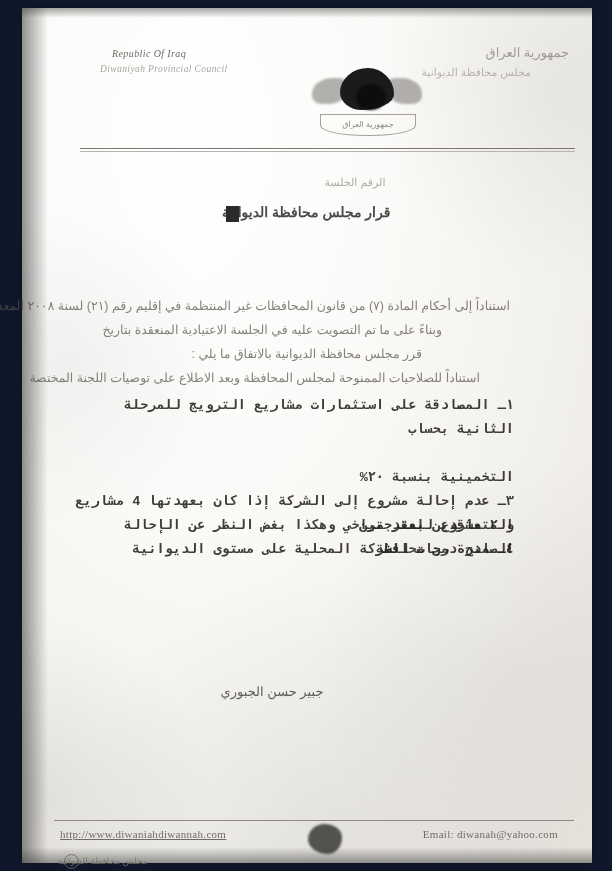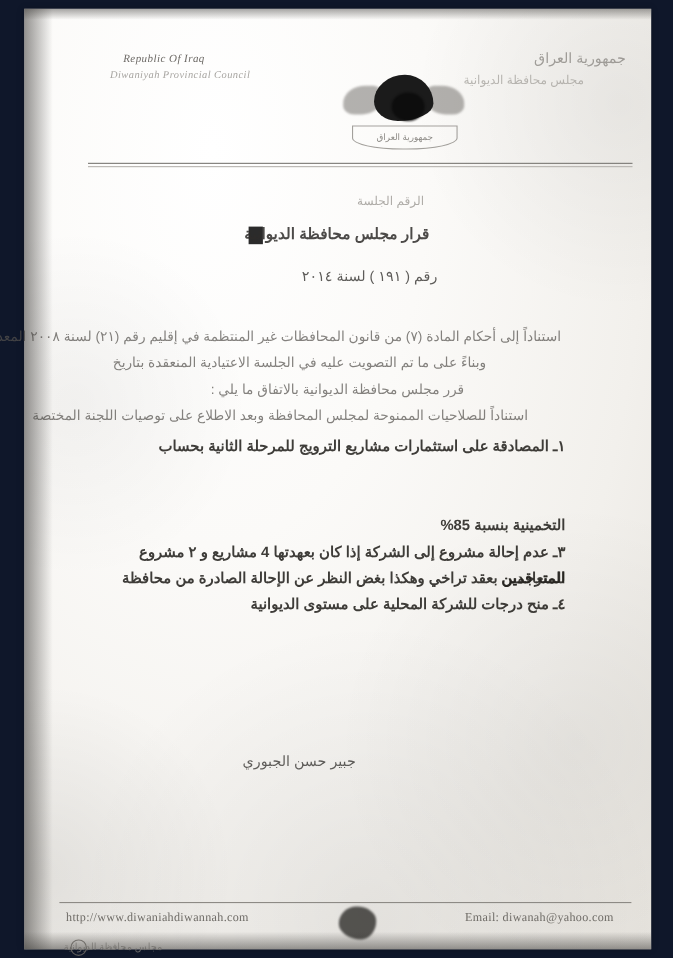--- a/index.html
+++ b/index.html
@@ -258,20 +258,21 @@
     position: absolute;
     direction: rtl;
     text-align: right;
     color: #25231f;
     font-size: 13.5px;
     line-height: 24px;
     font-weight: bold;
     filter: blur(0.45px);
     opacity: 0.88;
     letter-spacing: 0.3px;
+    font-family: Liberation Mono, monospace;
   }
   .c1 { right: 78px; top: 386px; width: 444px; }
   .c2 { right: 78px; top: 410px; width: 444px; }
   .c3 { right: 78px; top: 434px; width: 444px; }
   .c4 { right: 78px; top: 458px; width: 444px; }
   .c5 { right: 78px; top: 482px; width: 444px; }
   .c6 { right: 78px; top: 506px; width: 444px; }
   .c7 { right: 78px; top: 530px; width: 444px; }
 
   .sign-name {
@@ -309,20 +310,21 @@
     background: #8d8a85;
   }
   .footer-url {
     position: absolute;
     left: 38px;
     top: 820px;
     color: #6f6c67;
     font-family: "Liberation Serif", serif;
     font-size: 11px;
     letter-spacing: 0.3px;
+    text-decoration: underline;
     white-space: nowrap;
     filter: blur(0.3px);
   }
   .footer-email {
     position: absolute;
     right: 34px;
     top: 820px;
     color: #6f6c67;
     font-family: "Liberation Serif", serif;
     font-size: 11px;
@@ -384,29 +386,28 @@
         <div class="banner">جمهورية العراق</div>
       </div>
 
       <div class="hdr-rule"></div>
       <div class="hdr-rule thin"></div>
     </div>
 
     <div class="sub-line">الرقم الجلسة</div>
     <div class="title-ink"></div>
     <div class="title-row">قرار مجلس محافظة الديوانية</div>
-    <div class="doc-num">رقم ( ١٩١ ) لسنة ٢٠١٤</div>
 
     <div class="para p1">استناداً إلى أحكام المادة (٧) من قانون المحافظات غير المنتظمة في إقليم رقم (٢١) لسنة ٢٠٠٨ المعدل</div>
     <div class="para p2">وبناءً على ما تم التصويت عليه في الجلسة الاعتيادية المنعقدة بتاريخ</div>
     <div class="para p3">قرر مجلس محافظة الديوانية بالاتفاق ما يلي :</div>
     <div class="para p4">استناداً للصلاحيات الممنوحة لمجلس المحافظة وبعد الاطلاع على توصيات اللجنة المختصة</div>
 
     <div class="clause c1">١ـ المصادقة على استثمارات مشاريع الترويج للمرحلة الثانية بحساب</div>
-    <div class="clause c4">التخمينية بنسبة 85%</div>
+    <div class="clause c4">التخمينية بنسبة ٢٠%</div>
     <div class="clause c5">٣ـ عدم إحالة مشروع إلى الشركة إذا كان بعهدتها 4 مشاريع و ٢ مشروع للمترجمين</div>
     <div class="clause c6">المتعاقدين بعقد تراخي وهكذا بغض النظر عن الإحالة الصادرة من محافظة</div>
     <div class="clause c7">٤ـ منح درجات للشركة المحلية على مستوى الديوانية</div>
 
     <div class="sign-name">جبير حسن الجبوري</div>
 
     <div class="footer-rule"></div>
     <div class="footer-url">http://www.diwaniahdiwannah.com</div>
     <div class="footer-emblem"></div>
     <div class="footer-email">Email: diwanah@yahoo.com</div>

